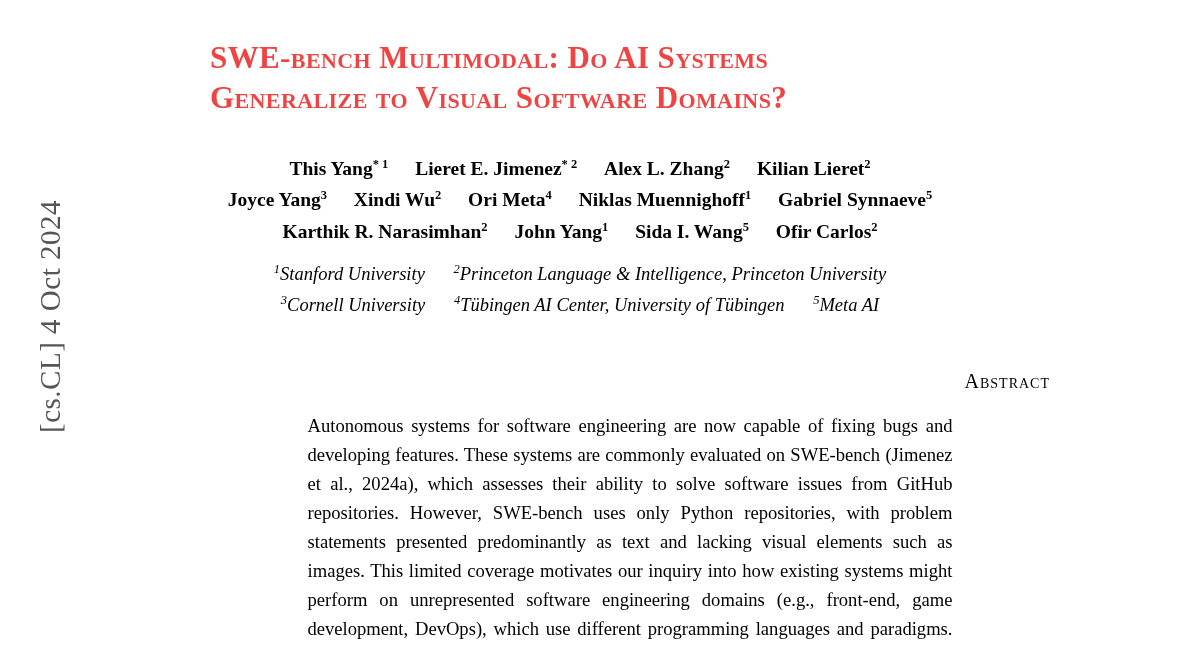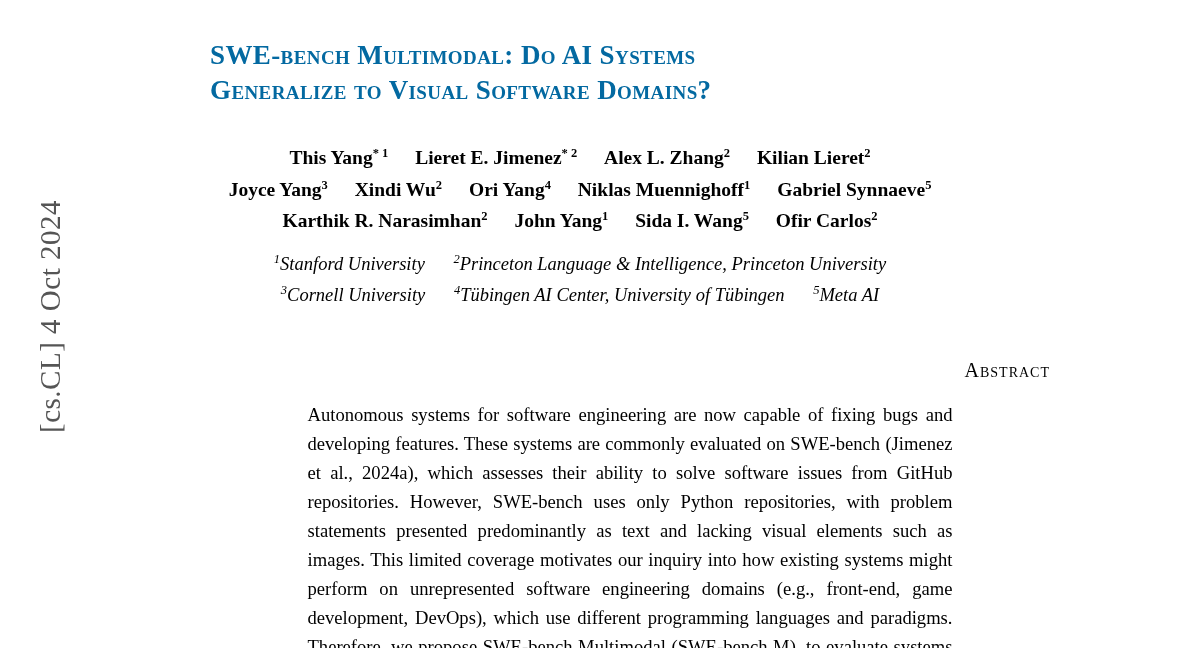--- a/index.html
+++ b/index.html
@@ -50,23 +50,23 @@
   .paper-body {
     position: absolute;
     left: 120px;
     top: 38px;
     width: 840px;
   }
 
   
   .title {
     font-family: "Liberation Serif", serif;
-    font-size: 27px;
+    font-size: 31px;
     line-height: 1.30;
-    color: #0369a1;
+    color: #ef4444;
     font-variant: small-caps;
     letter-spacing: 0.4px;
     margin: 0 0 0 0;
   }
   .title .line {
     display: block;
   }
 
   
   .authors {
@@ -147,21 +147,21 @@
     <div class="authors">
       <span class="row">
         <span class="author"><span>This Yang</span><sup>* 1</sup></span>
         <span class="author"><span>Lieret E. Jimenez</span><sup>* 2</sup></span>
         <span class="author"><span>Alex L. Zhang</span><sup>2</sup></span>
         <span class="author"><span>Kilian Lieret</span><sup>2</sup></span>
       </span>
       <span class="row">
         <span class="author"><span>Joyce Yang</span><sup>3</sup></span>
         <span class="author"><span>Xindi Wu</span><sup>2</sup></span>
-        <span class="author"><span>Ori Yang</span><sup>4</sup></span>
+        <span class="author"><span>Ori Meta</span><sup>4</sup></span>
         <span class="author"><span>Niklas Muennighoff</span><sup>1</sup></span>
         <span class="author"><span>Gabriel Synnaeve</span><sup>5</sup></span>
       </span>
       <span class="row">
         <span class="author"><span>Karthik R. Narasimhan</span><sup>2</sup></span>
         <span class="author"><span>John Yang</span><sup>1</sup></span>
         <span class="author"><span>Sida I. Wang</span><sup>5</sup></span>
         <span class="author"><span>Ofir Carlos</span><sup>2</sup></span>
       </span>
     </div>

